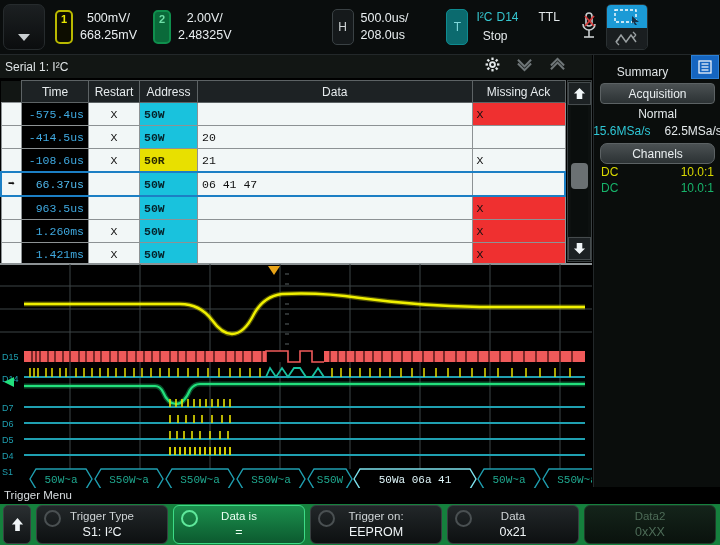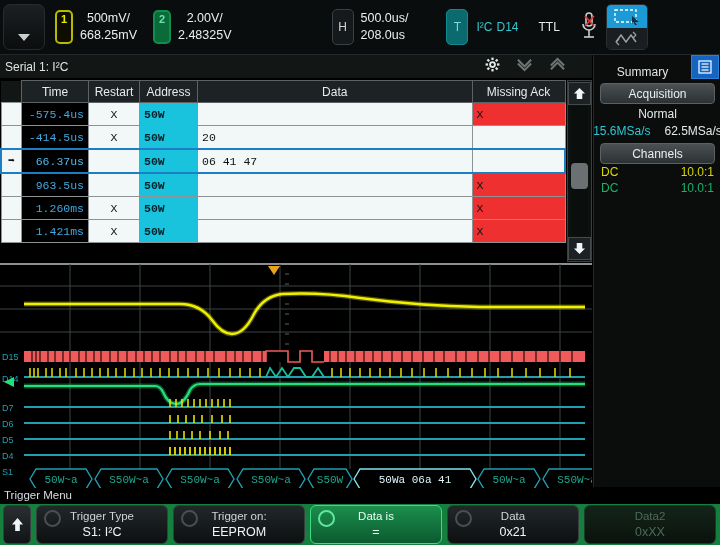--- a/index.html
+++ b/index.html
@@ -158,20 +158,23 @@
     </div>
 
     <div style="display:flex;align-items:center;margin-left:38px;">
       <div class="tbadge">T</div>
       <div style="margin-left:8px;display:flex;flex-direction:column;line-height:17px;">
         <div style="display:flex;gap:4px;align-items:center;">
           <span class="teal">I²C</span>
           <span class="teal">D14</span>
           <span class="grey" style="margin-left:16px;">TTL</span>
         </div>
+        <div style="text-align:center;padding-right:46px;">
+          <span class="grey">Stop</span>
+        </div>
       </div>
     </div>
 
     <div class="micbox" style="margin-left:16px;">
       <svg width="26" height="40" viewBox="0 0 26 40">
         <rect x="10" y="6" width="6" height="13" rx="3" fill="none" stroke="#c9ced0" stroke-width="1.6"></rect>
         <path d="M7 17 a6 6 0 0 0 12 0" fill="none" stroke="#c9ced0" stroke-width="1.6"></path>
         <line x1="13" y1="23" x2="13" y2="30" stroke="#c9ced0" stroke-width="1.6"></line>
         <line x1="8" y1="30" x2="18" y2="30" stroke="#c9ced0" stroke-width="1.6"></line>
         <line x1="9" y1="9" x2="18" y2="19" stroke="#d43b3b" stroke-width="1.8"></line>
@@ -250,20 +253,28 @@
             <td class="c-data"></td>
             <td class="c-ack miss">X</td>
           </tr>
           <tr>
             <td class="c-mark arrowmark"></td>
             <td class="c-time">-414.5us</td>
             <td class="c-rest">X</td>
             <td class="c-addr">50W</td>
             <td class="c-data">20</td>
             <td class="c-ack"></td>
+          </tr>
+          <tr>
+            <td class="c-mark arrowmark"></td>
+            <td class="c-time">-108.6us</td>
+            <td class="c-rest">X</td>
+            <td class="c-addr rd">50R</td>
+            <td class="c-data">21</td>
+            <td class="c-ack">X</td>
           </tr>
           <tr class="sel">
             <td class="c-mark arrowmark">➡</td>
             <td class="c-time">66.37us</td>
             <td class="c-rest"></td>
             <td class="c-addr">50W</td>
             <td class="c-data">06 41 47</td>
             <td class="c-ack"></td>
           </tr>
           <tr>
@@ -321,21 +332,21 @@
           <line x1="3.5" y1="10" x2="10.5" y2="10" stroke="#ffffff" stroke-width="1.2"></line>
         </svg>
       </span>
     </div>
     <div class="sb-band">Acquisition</div>
     <div class="sb-line">Normal</div>
     <div class="sb-srate">
       <span class="cy">15.6MSa/s</span>
       <span class="w">62.5MSa/s</span>
     </div>
-    <div class="sb-band" style="margin-top:5px;">Channels</div>
+    <div class="sb-band" style="margin-top:5px;border-radius:7px;">Channels</div>
     <div class="sb-row">
       <span class="y">DC</span>
       <span class="y">10.0:1</span>
     </div>
     <div class="sb-row">
       <span class="g">DC</span>
       <span class="g">10.0:1</span>
     </div>
   </div>
 
@@ -599,29 +610,29 @@
       <svg width="13" height="15" viewBox="0 0 14 16">
         <path d="M7 1 L13 8 L9.5 8 L9.5 15 L4.5 15 L4.5 8 L1 8 Z" fill="#f0f5f7"></path>
       </svg>
     </div>
     <div id="menu-buttons" style="display:flex;gap:5px;">
         <div class="mbtn">
           <span class="knob"></span>
           <span class="t">Trigger Type</span>
           <span class="v">S1: I²C</span>
         </div>
+        <div class="mbtn green">
+          <span class="knob"></span>
+          <span class="t">Data is</span>
+          <span class="v">=</span>
+        </div>
         <div class="mbtn">
           <span class="knob"></span>
           <span class="t">Trigger on:</span>
           <span class="v">EEPROM</span>
-        </div>
-        <div class="mbtn green">
-          <span class="knob"></span>
-          <span class="t">Data is</span>
-          <span class="v">=</span>
         </div>
         <div class="mbtn">
           <span class="knob"></span>
           <span class="t">Data</span>
           <span class="v">0x21</span>
         </div>
         <div class="mbtn dim">
           <span class="t">Data2</span>
           <span class="v">0xXX</span>
         </div>

